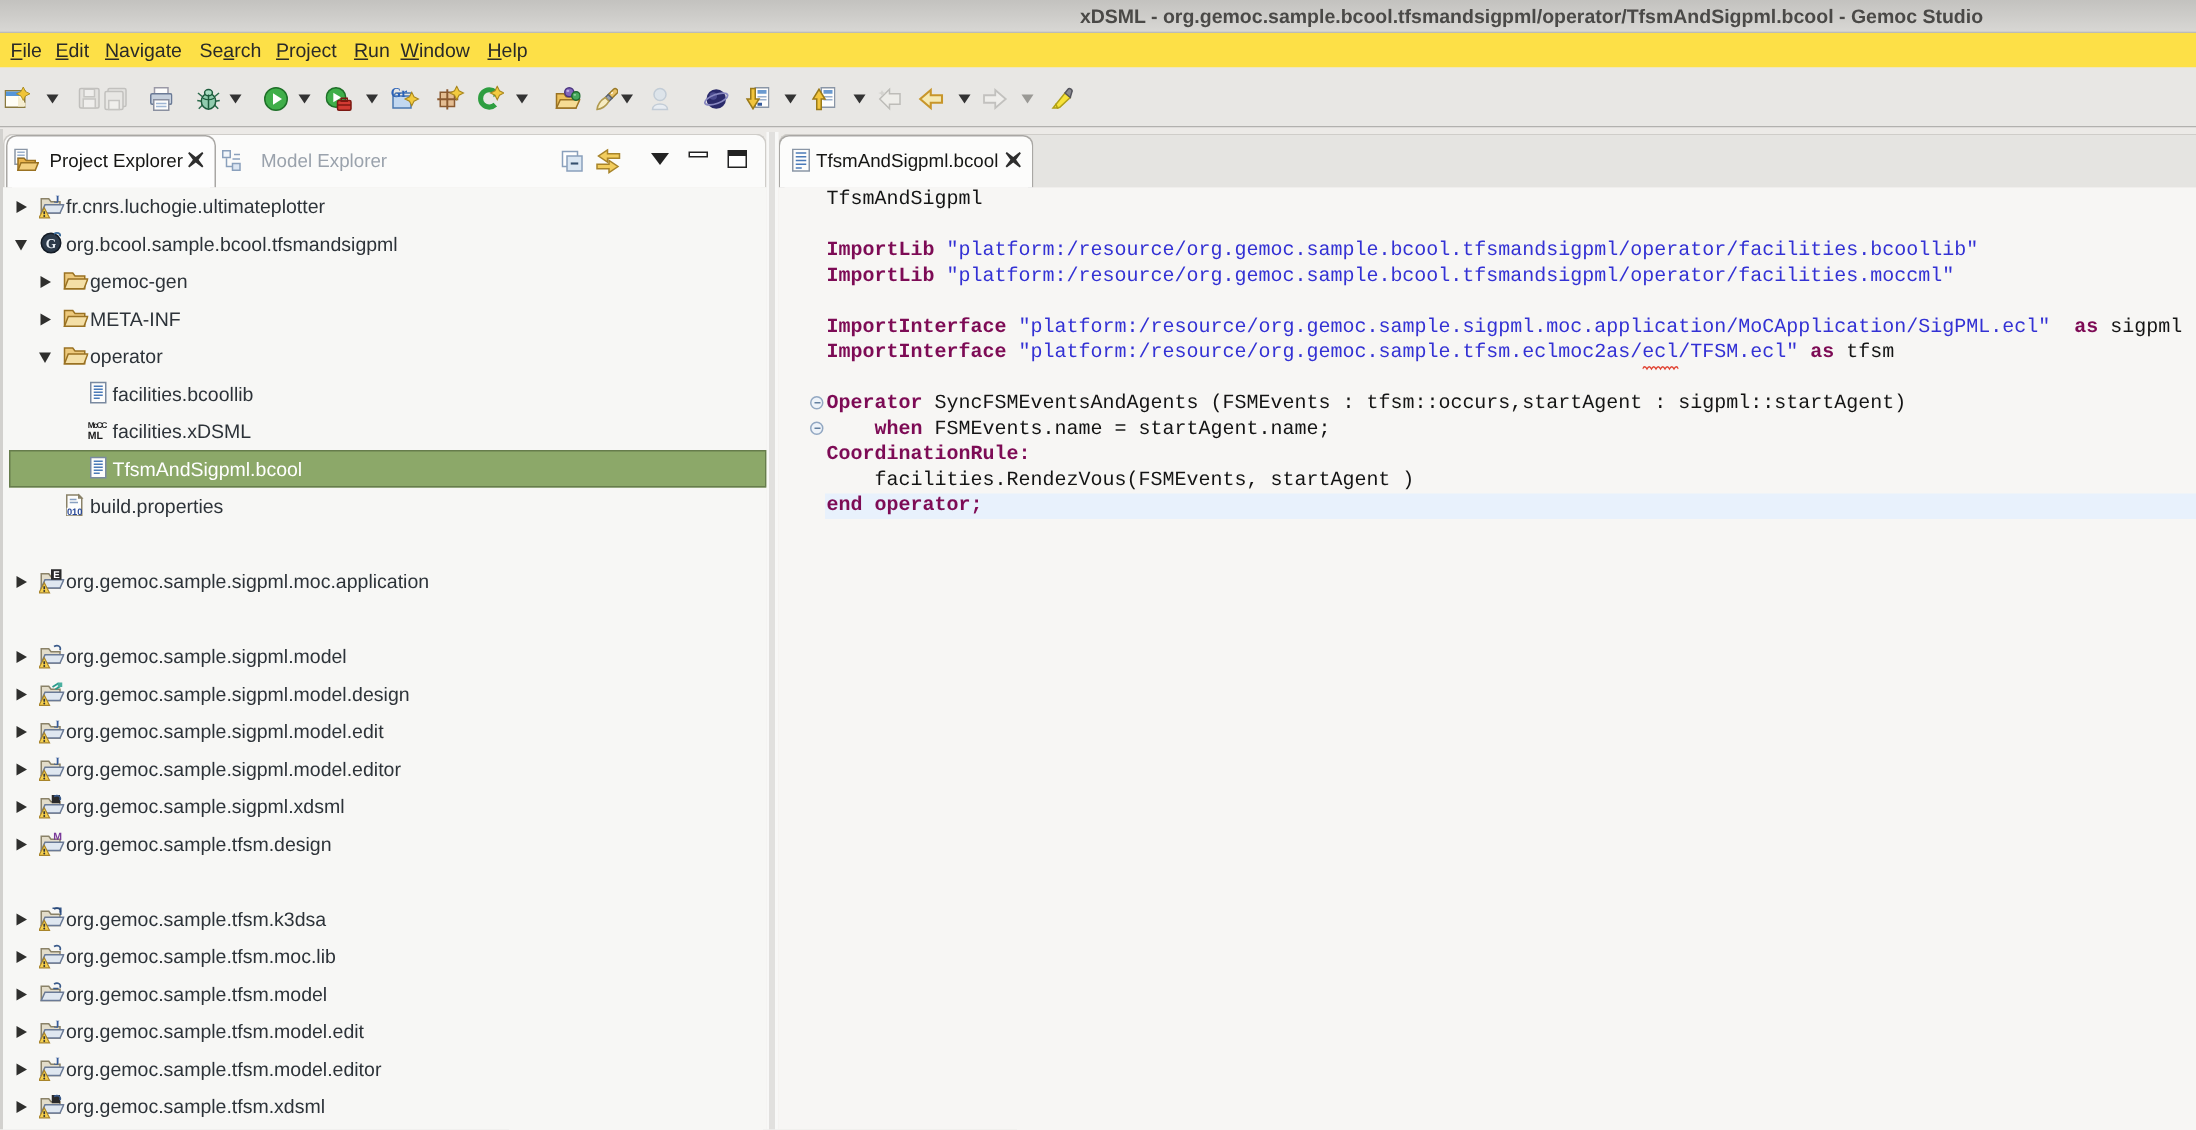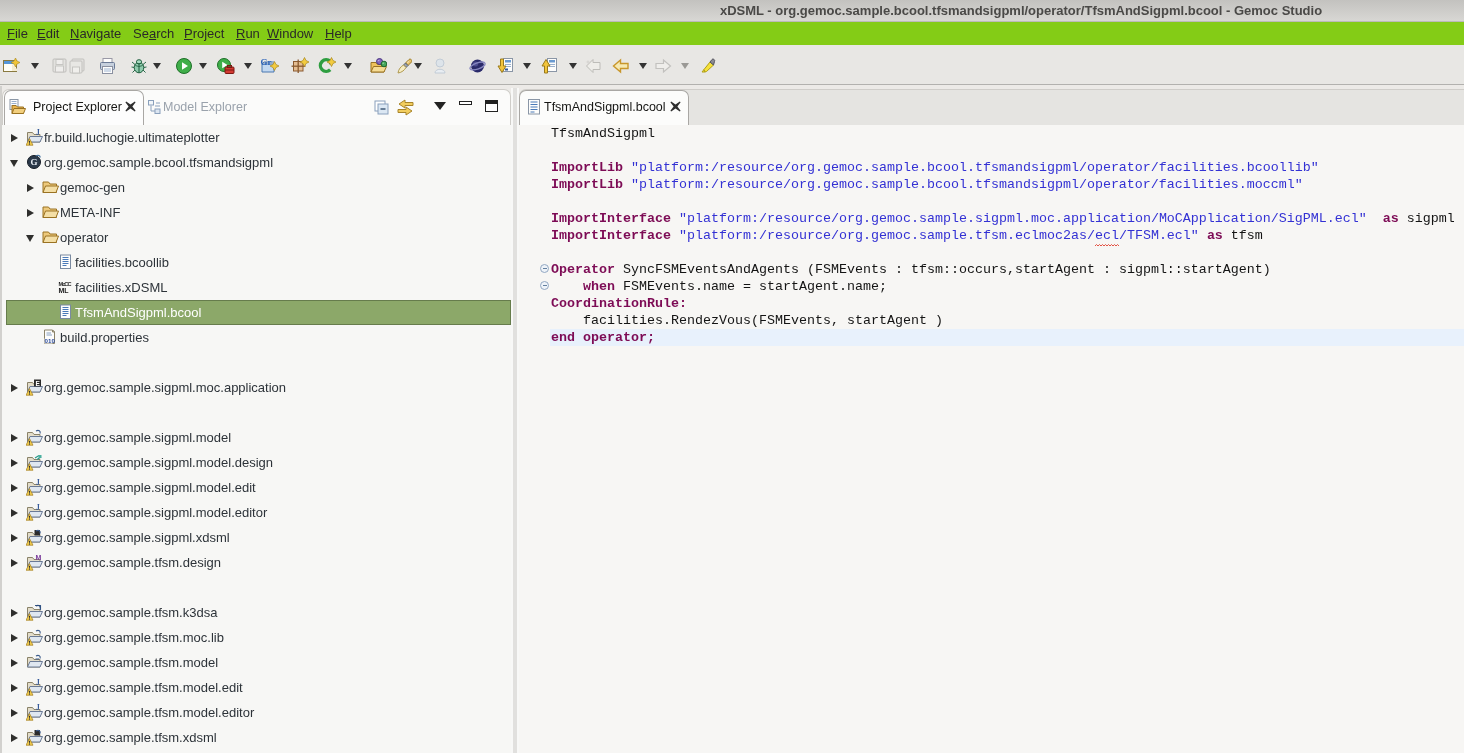--- a/index.html
+++ b/index.html
@@ -1,34 +1,34 @@
 <!DOCTYPE html>
 <html><head><meta charset="utf-8"><title>x</title><style>
 *{margin:0;padding:0;box-sizing:border-box}
 html,body{width:1464px;height:753px;overflow:hidden}
 body{font-family:"Liberation Sans",sans-serif;background:#ecebe9;position:relative}
 .abs{position:absolute}
 #title{left:0;top:0;width:1464px;height:22px;background:linear-gradient(#c3c2bf,#d8d7d4);border-bottom:1px solid #bcbbb8}
 #title span{position:absolute;left:601px;top:3px;width:840px;text-align:center;font-weight:bold;font-size:13px;color:#4a4947;white-space:nowrap}
-#menubar{left:0;top:22px;width:1464px;height:23px;background:#84cc16}
+#menubar{left:0;top:22px;width:1464px;height:23px;background:#fde047}
 #menubar span{position:absolute;top:4px;font-size:13px;color:#2a2a28}
 #toolbar{left:0;top:45px;width:1464px;height:40px;background:#e8e7e4}
 #sep1{left:0;top:84px;width:1464px;height:1px;background:#b2b1ae}
 #bench{left:0;top:85px;width:1464px;height:668px;background:#eceae7}
 .ticon{position:absolute;top:58px}
 .drop{position:absolute;top:63px;width:0;height:0;border-left:4.5px solid transparent;border-right:4.5px solid transparent;border-top:6px solid #333}
 .dropd{border-top-color:#9a9995}
 #sash{left:511px;top:88px;width:8px;height:665px;background:linear-gradient(90deg,#f8f8f7 0,#f8f8f7 2px,#e1e0de 2px,#e1e0de 6px,#f8f8f7 6px,#f8f8f7 8px)}
 
 #lpanel{left:2px;top:125px;width:509px;height:628px;background:#f7f7f5}
 #lstrip{left:2px;top:89px;width:509px;height:36px;background:#fbfbfa;border:1px solid #cfcdc9;border-bottom:none;border-radius:7px 7px 0 0}
 #petab{left:4px;top:90px;width:140px;height:35px;background:#fdfdfd;border:1px solid #a9a7a4;border-bottom:none;border-radius:7px 7px 0 0}
 #petab .lbl{position:absolute;left:28px;top:9px;font-size:12.5px;color:#161614;white-space:nowrap}
 #metab .lbl{position:absolute;left:18px;top:0.5px;font-size:12.5px;color:#9aa2ac;white-space:nowrap}
-#metab{left:145px;top:99px;width:150px;height:20px}
+#metab{left:156px;top:99px;width:150px;height:20px}
 
 .row{position:absolute;left:0;width:509px;height:25px}
 .row .txt{position:absolute;top:5px;font-size:13px;color:#2d3339;white-space:nowrap}
 .selbg{position:absolute;left:4px;top:0;width:505px;height:25px;background:#8ca869;border:1px solid #667c4c}
 .row.sel .txt{color:#fff}
 .arr{position:absolute;top:8.5px;width:0;height:0}
 .arr.r{border-top:4.5px solid transparent;border-bottom:4.5px solid transparent;border-left:7px solid #2f2f2d}
 .arr.d{border-left:4.5px solid transparent;border-right:4.5px solid transparent;border-top:7px solid #2f2f2d;top:10px}
 .ricon{position:absolute;top:4px}
 
@@ -231,30 +231,30 @@
     <div class="row" style="top:125px">
       <div class="arr r" style="left:9px"></div>
       <svg class="ricon" style="left:24px" width="17" height="17" viewBox="0 0 17 17">
         <path d="M1.5 13 L1.5 3.5 L6.5 3.5 L8 5.5 L14 5.5 L14 13 Z" fill="#e3ddca" stroke="#8a8268"></path>
         <path d="M1.5 13 L4 7.5 L16.5 7.5 L14 13 Z" fill="#dfe7f0" stroke="#6a7a96"></path>
         <text x="10" y="6" font-size="7.5" font-weight="bold" fill="#355a9a" font-family="Liberation Serif">J</text>
         <path d="M3.5 9.5 L7 16.2 L0 16.2 Z" fill="#f7d14d" stroke="#a8842a" stroke-width="0.8"></path>
         <line x1="3.5" y1="11.8" x2="3.5" y2="13.8" stroke="#333" stroke-width="1.1"></line>
         <circle cx="3.5" cy="15" r="0.65" fill="#333"></circle>
       </svg>
-      <span class="txt" style="left:42px">fr.build.luchogie.ultimateplotter</span>
+      <span class="txt" style="left:42px">fr.cnrs.luchogie.ultimateplotter</span>
     </div>
     <div class="row" style="top:150px">
       <div class="arr d" style="left:8px"></div>
       <svg class="ricon" style="left:24px" width="17" height="17" viewBox="0 0 17 17">
         <circle cx="8" cy="8" r="6.5" fill="#2c3a4a" stroke="#141c26"></circle>
         <text x="4.5" y="11" font-size="9" font-weight="bold" fill="#e8eef4" font-family="Liberation Serif">G</text>
         <path d="M10 2 C12 0.5 14.5 1.5 14 3.5" fill="none" stroke="#3a6a9a" stroke-width="1.2"></path>
       </svg>
-      <span class="txt" style="left:42px">org.gemoc.sample.bcool.tfsmandsigpml</span>
+      <span class="txt" style="left:42px">org.bcool.sample.bcool.tfsmandsigpml</span>
     </div>
     <div class="row" style="top:175px">
       <div class="arr r" style="left:25px"></div>
       <svg class="ricon" style="left:40px" width="17" height="17" viewBox="0 0 17 17">
         <path d="M1 13.5 L1 3 L6.5 3 L8 5 L14.5 5 L14.5 13.5 Z" fill="#edc97c" stroke="#9a7222"></path>
         <path d="M1 13.5 L3.5 7 L16.5 7 L14 13.5 Z" fill="#f4dfa6" stroke="#9a7222"></path>
       </svg>
       <span class="txt" style="left:58px">gemoc-gen</span>
     </div>
     <div class="row" style="top:200px">

